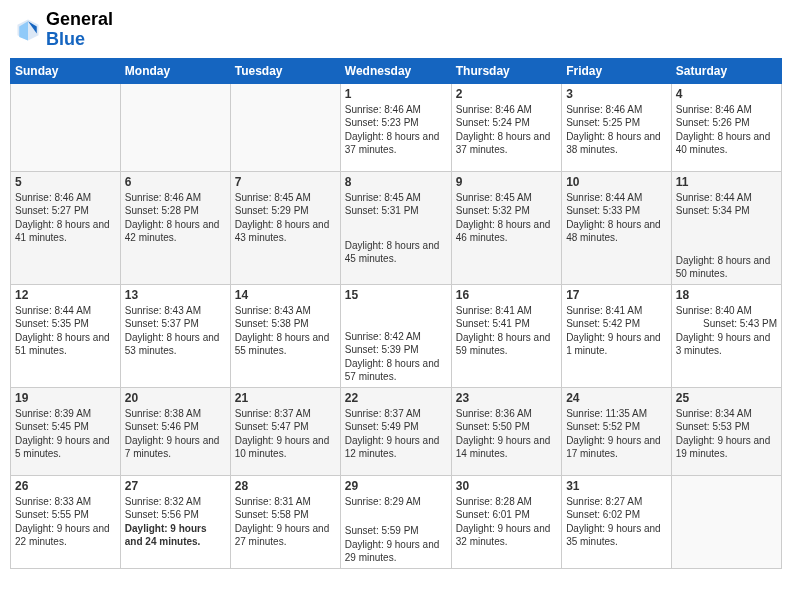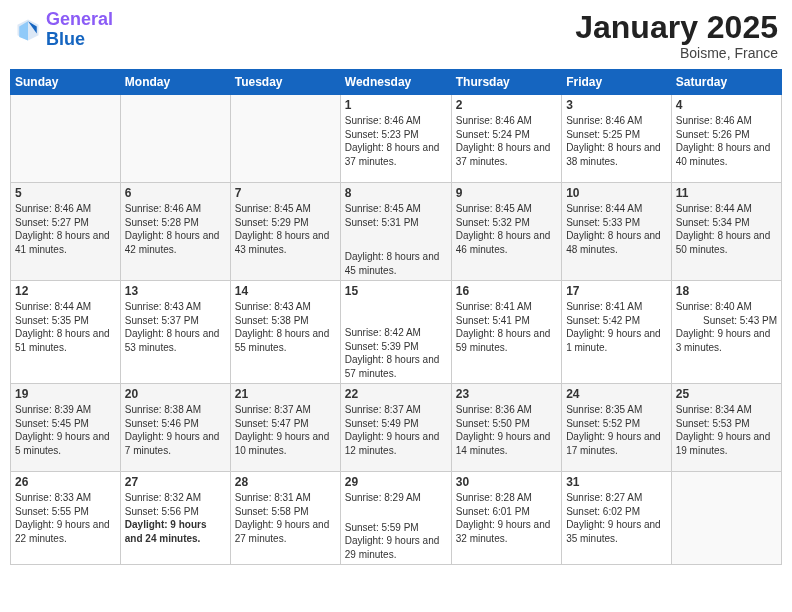--- a/index.html
+++ b/index.html
@@ -20,21 +20,21 @@
     .logo {
       display: flex;
       align-items: center;
       gap: 4px;
     }
     .logo-text {
       font-size: 18px;
       font-weight: bold;
       line-height: 1.1;
     }
-    .logo-text .general { color: #8b5cf6; }
+    .logo-text .general { color: #000000; }
     .logo-text .blue { color: #1565c0; }
     .logo-icon {
       width: 28px;
       height: 28px;
     }
     .title-block {
       text-align: right;
     }
     .month-year {
       font-size: 32px;
@@ -94,24 +94,20 @@
     <svg class="logo-icon" viewBox="0 0 32 32" xmlns="http://www.w3.org/2000/svg">
       <polygon points="16,4 28,10 28,22 16,28 4,22 4,10" fill="#1565c0" opacity="0.15"></polygon>
       <polygon points="16,6 26,12 26,20" fill="#1565c0"></polygon>
       <polygon points="16,6 6,12 6,24 16,28" fill="#90caf9"></polygon>
     </svg>
     <div class="logo-text">
       <span class="general">General</span><br>
       <span class="blue">Blue</span>
     </div>
   </div>
-  <div class="title-block">
-    <div class="month-year">January 2025</div>
-    <div class="location">Boisme, France</div>
-  </div>
 </div>
 
 <table class="calendar">
   <thead>
     <tr>
     <th>Sunday</th>
         <th>Monday</th>
         <th>Tuesday</th>
         <th>Wednesday</th>
         <th>Thursday</th>
@@ -183,21 +179,21 @@
         <td>
           <span class="day-num">10</span>
           <div style="line-height: 1.35;">Sunrise: 8:44 AM</div>
           <div style="line-height: 1.35;">Sunset: 5:33 PM</div>
           <div style="line-height: 1.35;">Daylight: 8 hours and 48 minutes.</div>
         </td>
         <td>
           <span class="day-num">11</span>
           <div style="line-height: 1.35;">Sunrise: 8:44 AM</div>
           <div style="line-height: 1.35;">Sunset: 5:34 PM</div>
-          <div style="line-height: 1.35;">Daylight: 8 hours and 50 minutes.</div>
+          <div style="line-height: 1.35; margin-top: 36px;">Daylight: 8 hours and 50 minutes.</div>
         </td>
       </tr>
       <tr>
         <td>
           <span class="day-num">12</span>
           <div style="line-height: 1.35;">Sunrise: 8:44 AM</div>
           <div style="line-height: 1.35;">Sunset: 5:35 PM</div>
           <div style="line-height: 1.35;">Daylight: 8 hours and 51 minutes.</div>
         </td>
         <td>
@@ -263,21 +259,21 @@
           <div style="line-height: 1.35;">Daylight: 9 hours and 12 minutes.</div>
         </td>
         <td>
           <span class="day-num">23</span>
           <div style="line-height: 1.35;">Sunrise: 8:36 AM</div>
           <div style="line-height: 1.35;">Sunset: 5:50 PM</div>
           <div style="line-height: 1.35;">Daylight: 9 hours and 14 minutes.</div>
         </td>
         <td>
           <span class="day-num">24</span>
-          <div style="line-height: 1.35;">Sunrise: 8:35 AM</div>
+          <div style="line-height: 1.35;">Sunrise: 11:35 AM</div>
           <div style="line-height: 1.35;">Sunset: 5:52 PM</div>
           <div style="line-height: 1.35;">Daylight: 9 hours and 17 minutes.</div>
         </td>
         <td>
           <span class="day-num">25</span>
           <div style="line-height: 1.35;">Sunrise: 8:34 AM</div>
           <div style="line-height: 1.35;">Sunset: 5:53 PM</div>
           <div style="line-height: 1.35;">Daylight: 9 hours and 19 minutes.</div>
         </td>
       </tr>

